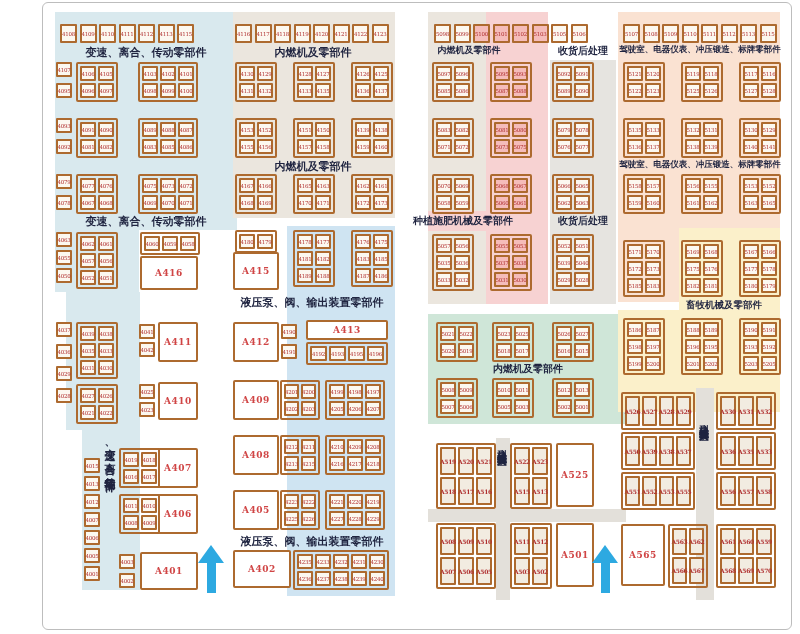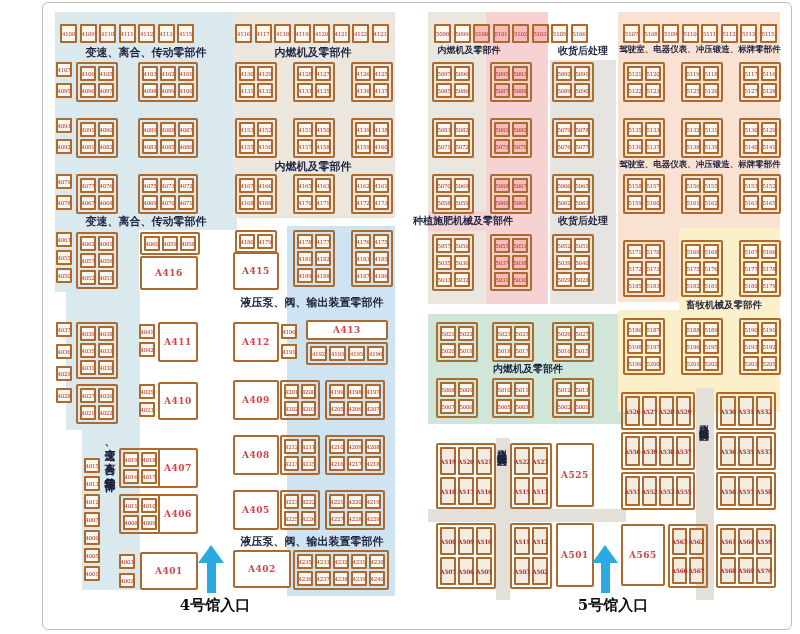--- a/index.html
+++ b/index.html
@@ -1549,15 +1549,13 @@
 
   <div class="arrow arr4">
     <div class="head"></div>
     <div class="shaft"></div>
   </div>
   <div class="arrow arr5">
     <div class="head"></div>
     <div class="shaft"></div>
   </div>
 
-  <div class="entrance ent4">4号馆入口</div>
-  <div class="entrance ent5">5号馆入口</div>
 </div>
 
 </body></html>

